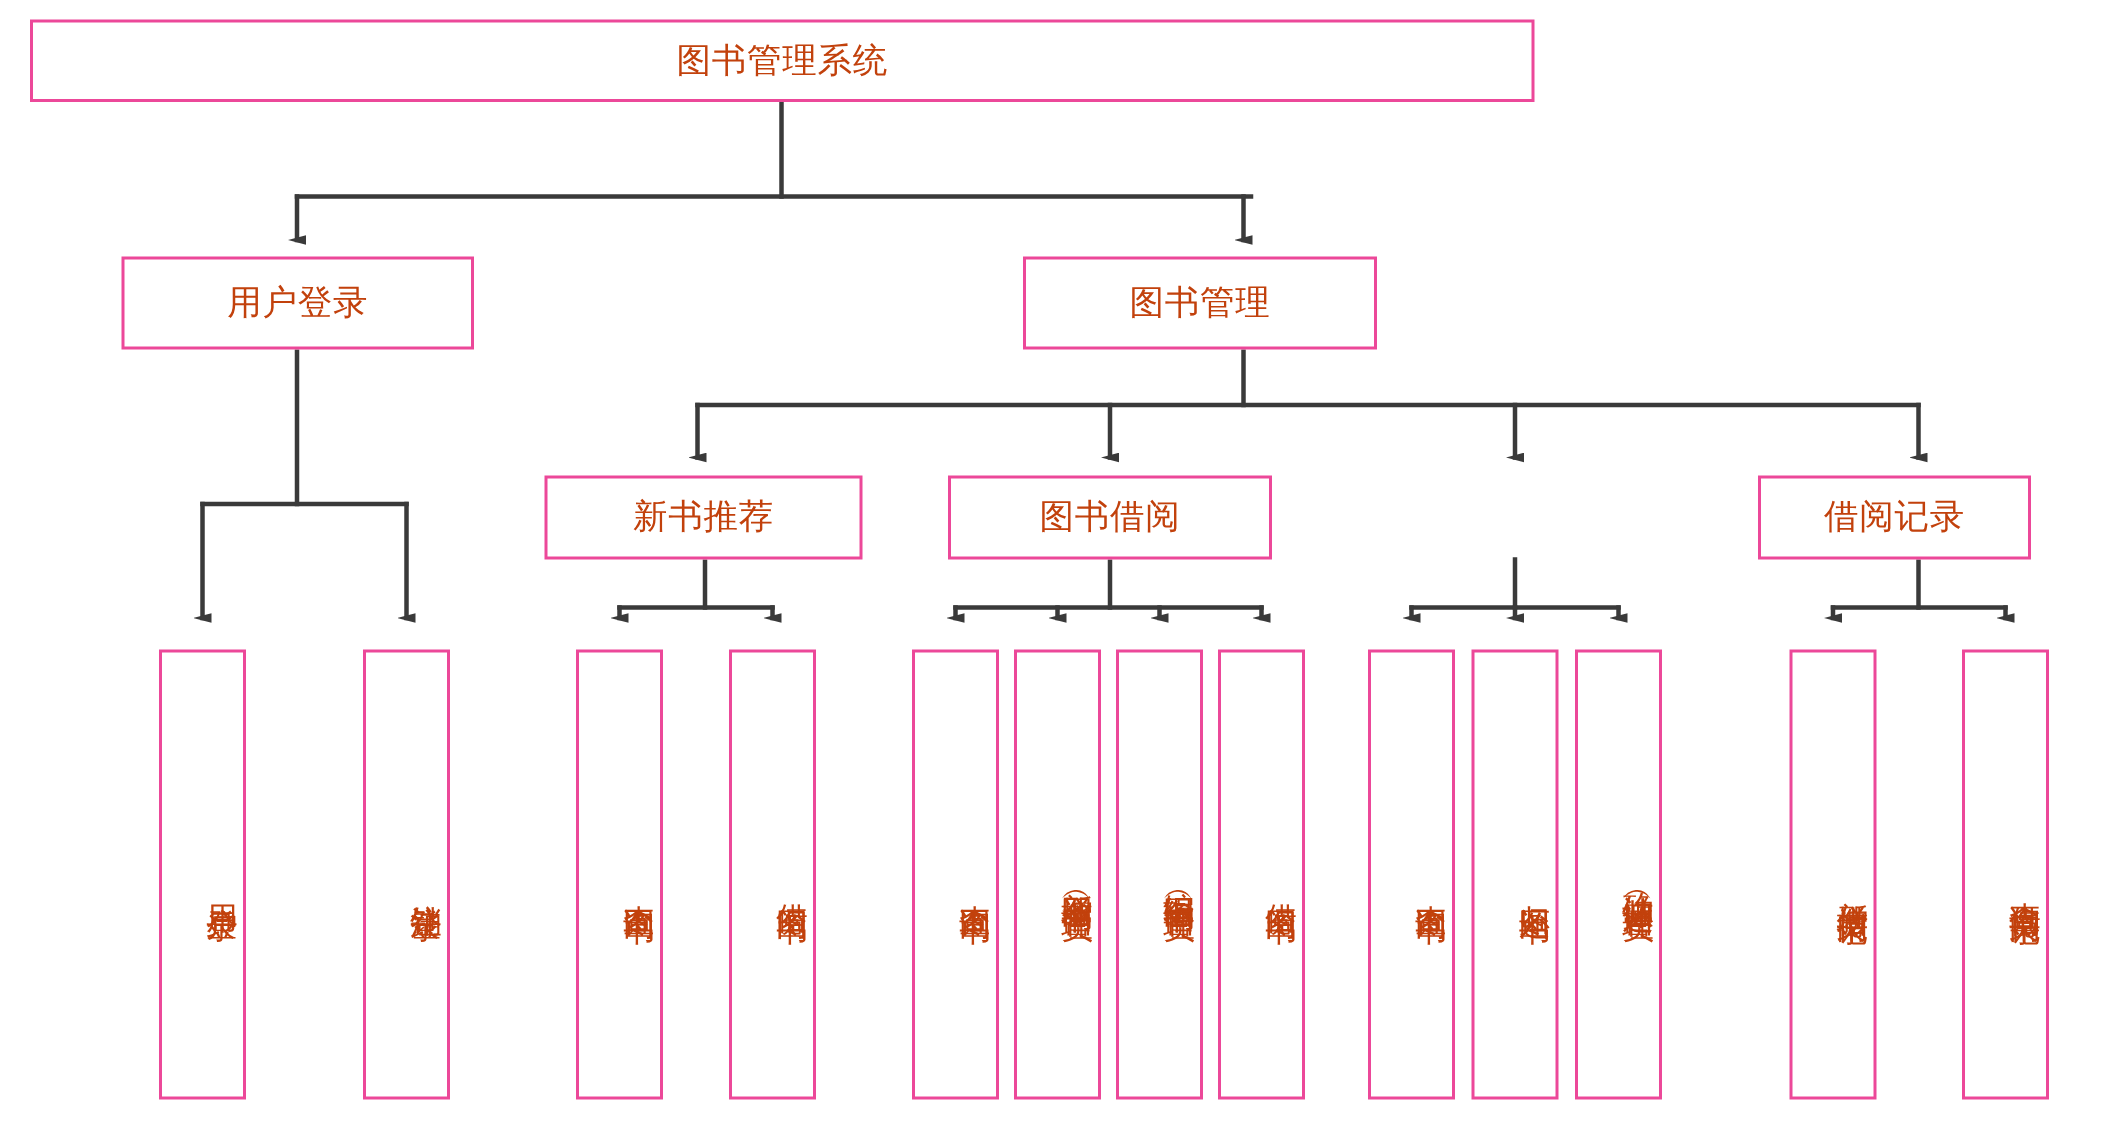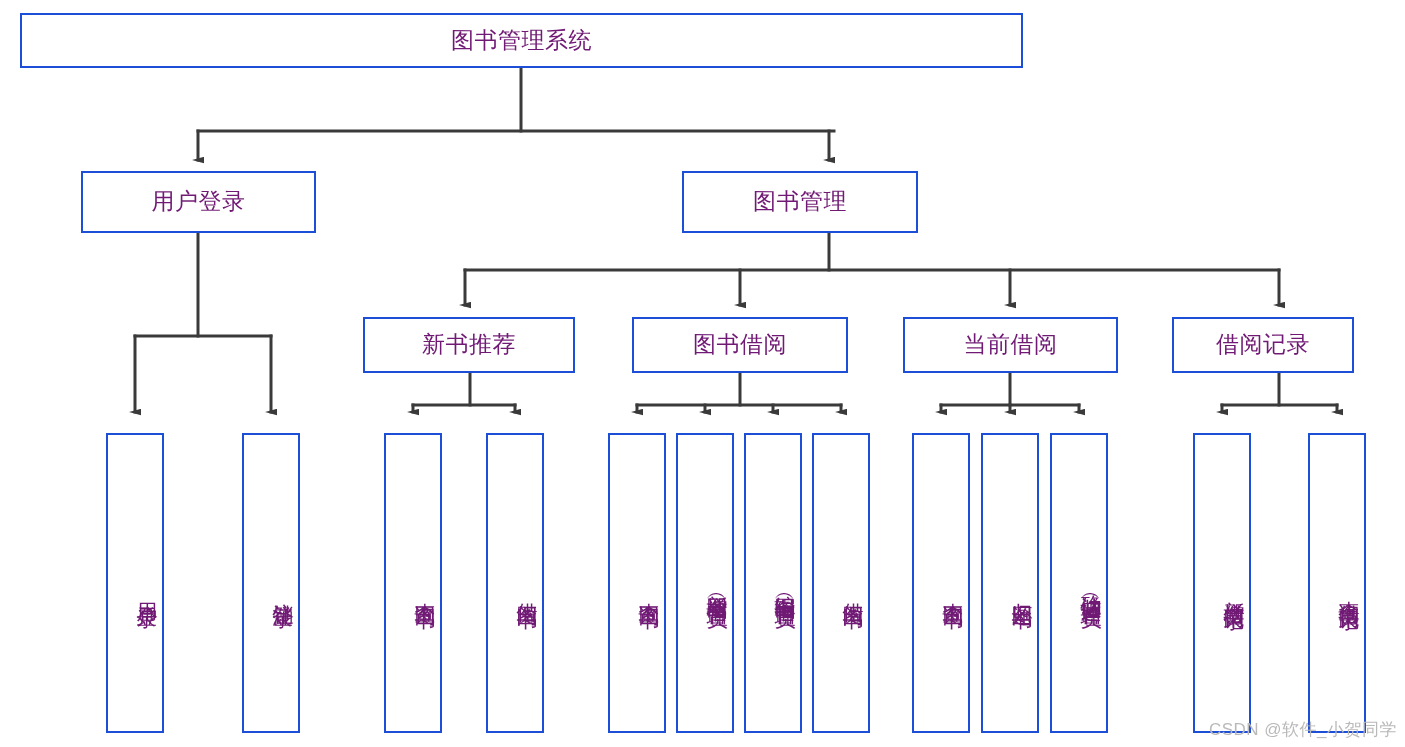--- a/index.html
+++ b/index.html
@@ -23,25 +23,25 @@
     left: 0;
     top: 0;
     width: 1405px;
     height: 747px;
     pointer-events: none;
   }
   .node {
     position: absolute;
     box-sizing: border-box;
     background: #ffffff;
-    border: 2px solid #1d4ed8;
+    border: 2px solid #ec4899;
     display: flex;
     align-items: center;
     justify-content: center;
-    color: #701a75;
+    color: #c2410c;
   }
   .node.horiz {
     font-size: 23px;
     line-height: 1.2;
     letter-spacing: 0.5px;
   }
   .node.vert {
     writing-mode: vertical-rl;
     text-orientation: upright;
     font-size: 21px;
@@ -137,23 +137,20 @@
   <div class="node horiz" style="left:682px; top:171px; width:236px; height:62px;">
     <span class="hlabel">图书管理</span>
   </div>
 
   <div class="node horiz" style="left:363px; top:317px; width:212px; height:56px;">
     <span class="hlabel">新书推荐</span>
   </div>
   <div class="node horiz" style="left:632px; top:317px; width:216px; height:56px;">
     <span class="hlabel">图书借阅</span>
   </div>
-  <div class="node horiz" style="left:903px; top:317px; width:215px; height:56px;">
-    <span class="hlabel">当前借阅</span>
-  </div>
   <div class="node horiz" style="left:1172px; top:317px; width:182px; height:56px;">
     <span class="hlabel">借阅记录</span>
   </div>
 
   <div class="node vert" style="left:106px; top:433px; width:58px; height:300px;">
     <span class="vlabel">用户登录</span>
   </div>
   <div class="node vert" style="left:242px; top:433px; width:58px; height:300px;">
     <span class="vlabel">注销登录</span>
   </div>
@@ -188,15 +185,14 @@
     <span class="vlabel">确认归还（管理员）</span>
   </div>
 
   <div class="node vert" style="left:1193px; top:433px; width:58px; height:300px;">
     <span class="vlabel">新增借阅记录</span>
   </div>
   <div class="node vert" style="left:1308px; top:433px; width:58px; height:300px;">
     <span class="vlabel">查询借阅记录</span>
   </div>
 
-  <div id="watermark">CSDN @软件_小贺同学</div>
 
 </div>
 
 </body></html>

